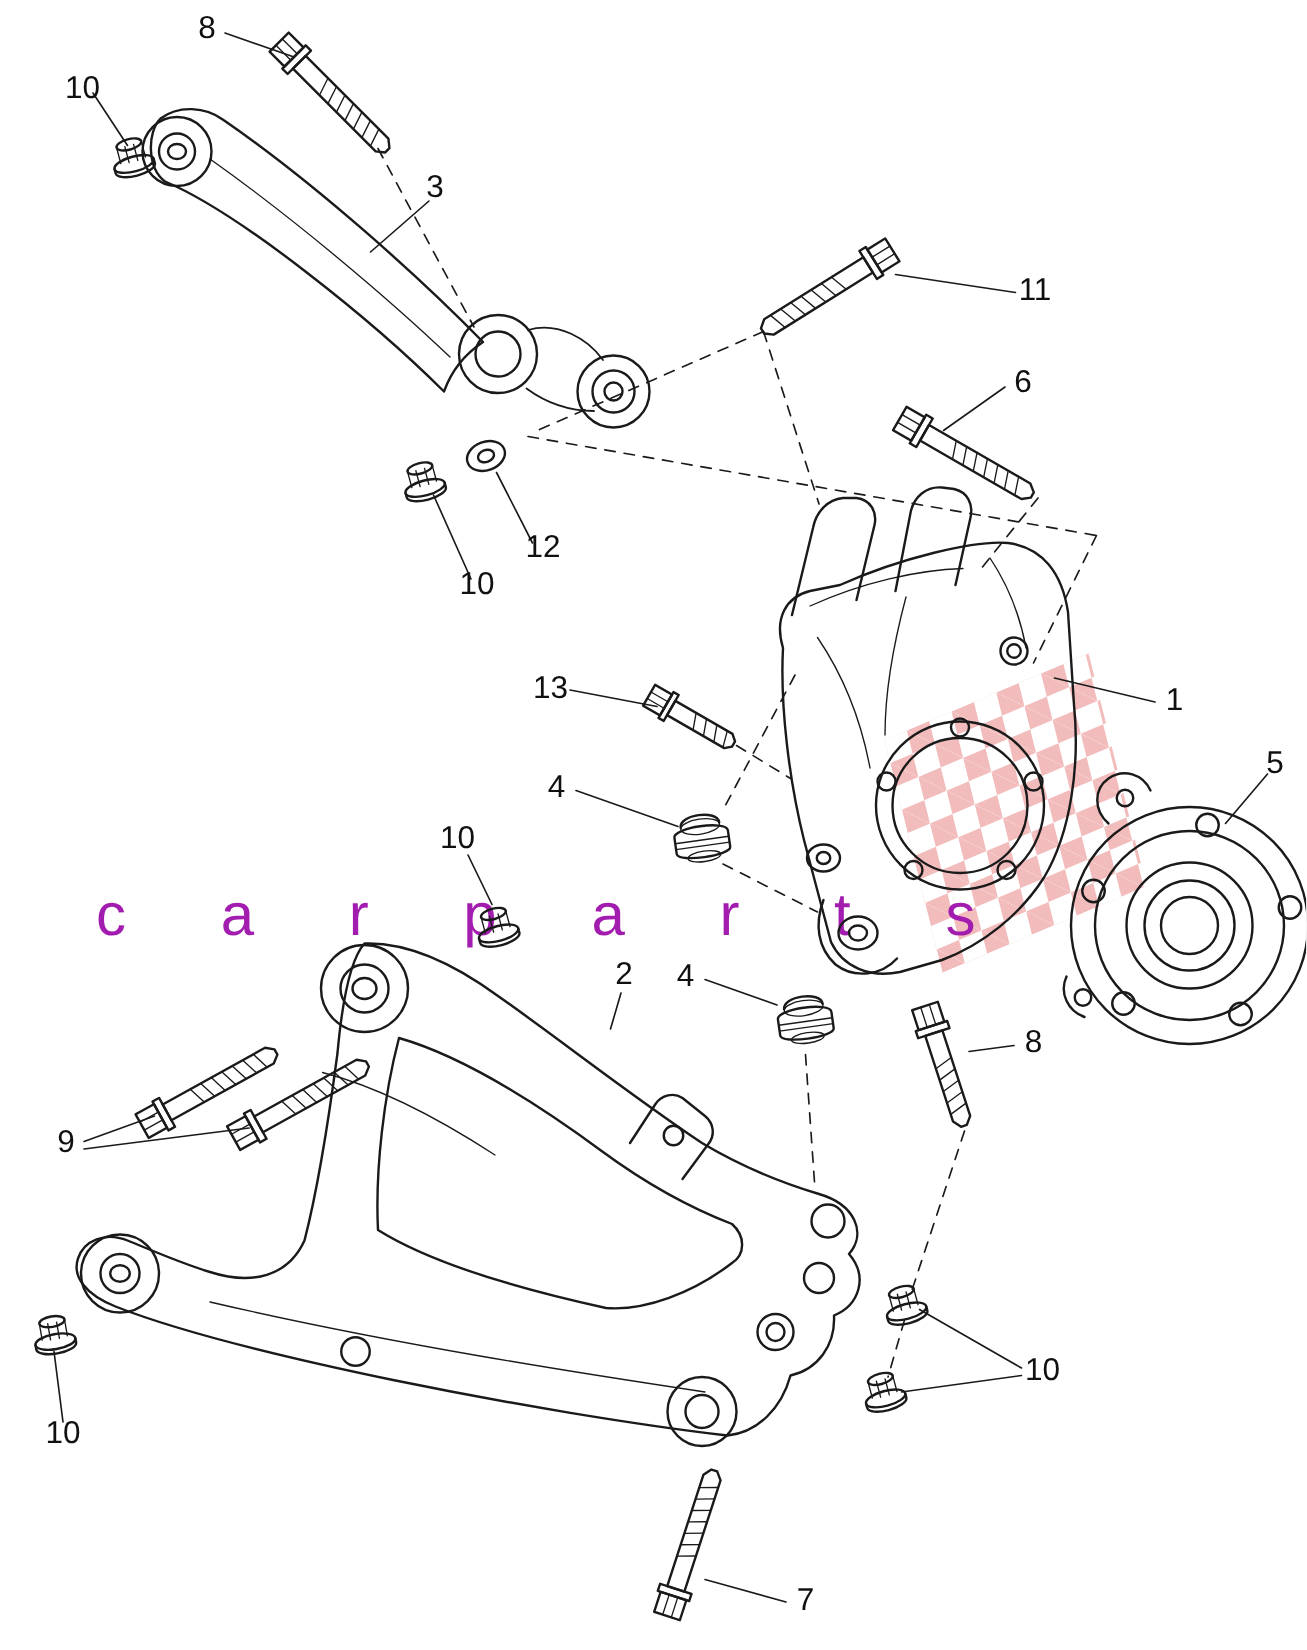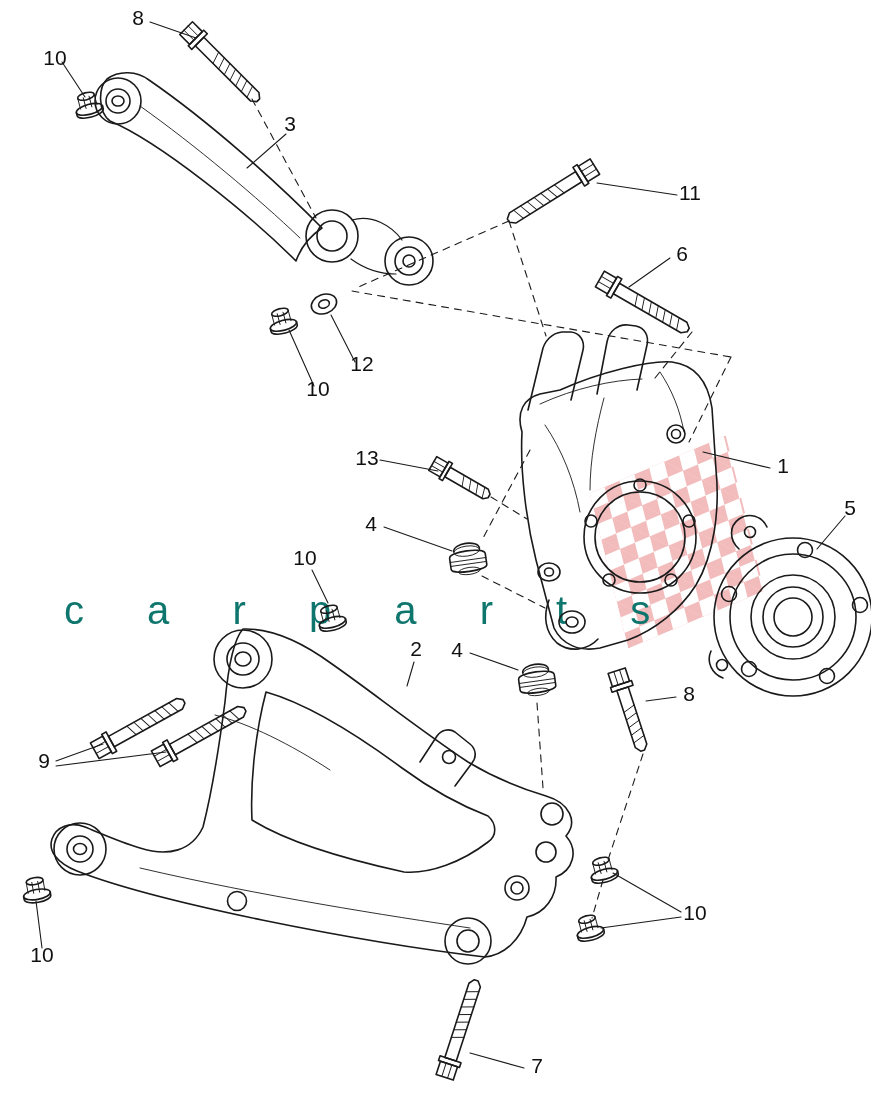--- a/index.html
+++ b/index.html
@@ -7,21 +7,21 @@
   .stage{position:relative;width:871px;height:1100px;background:#ffffff;overflow:hidden;}
   .wm-layer{position:absolute;inset:0;z-index:0;}
   .wm-brand{
     position:absolute;left:50px;top:442px;
     font-size:150px;font-weight:700;letter-spacing:-7px;line-height:1;
     color:#f3bcbc;white-space:nowrap;user-select:none;
   }
   .wm-tagline{
     position:absolute;left:64px;top:590px;
     font-size:40px;font-weight:400;letter-spacing:26px;line-height:1;
-    color:#0f766e;white-space:nowrap;user-select:none;
+    color:#a21caf;white-space:nowrap;user-select:none;
   }
   .wm-flag{
     position:absolute;left:604px;top:462px;width:146px;height:160px;
     background-image:
       linear-gradient(45deg,#f3bcbc 25%,transparent 25%,transparent 75%,#f3bcbc 75%),
       linear-gradient(45deg,#f3bcbc 25%,transparent 25%,transparent 75%,#f3bcbc 75%);
     background-size:32px 32px;
     background-position:0 0,16px 16px;
     transform:rotate(-14deg) skewY(-9deg);
   }

